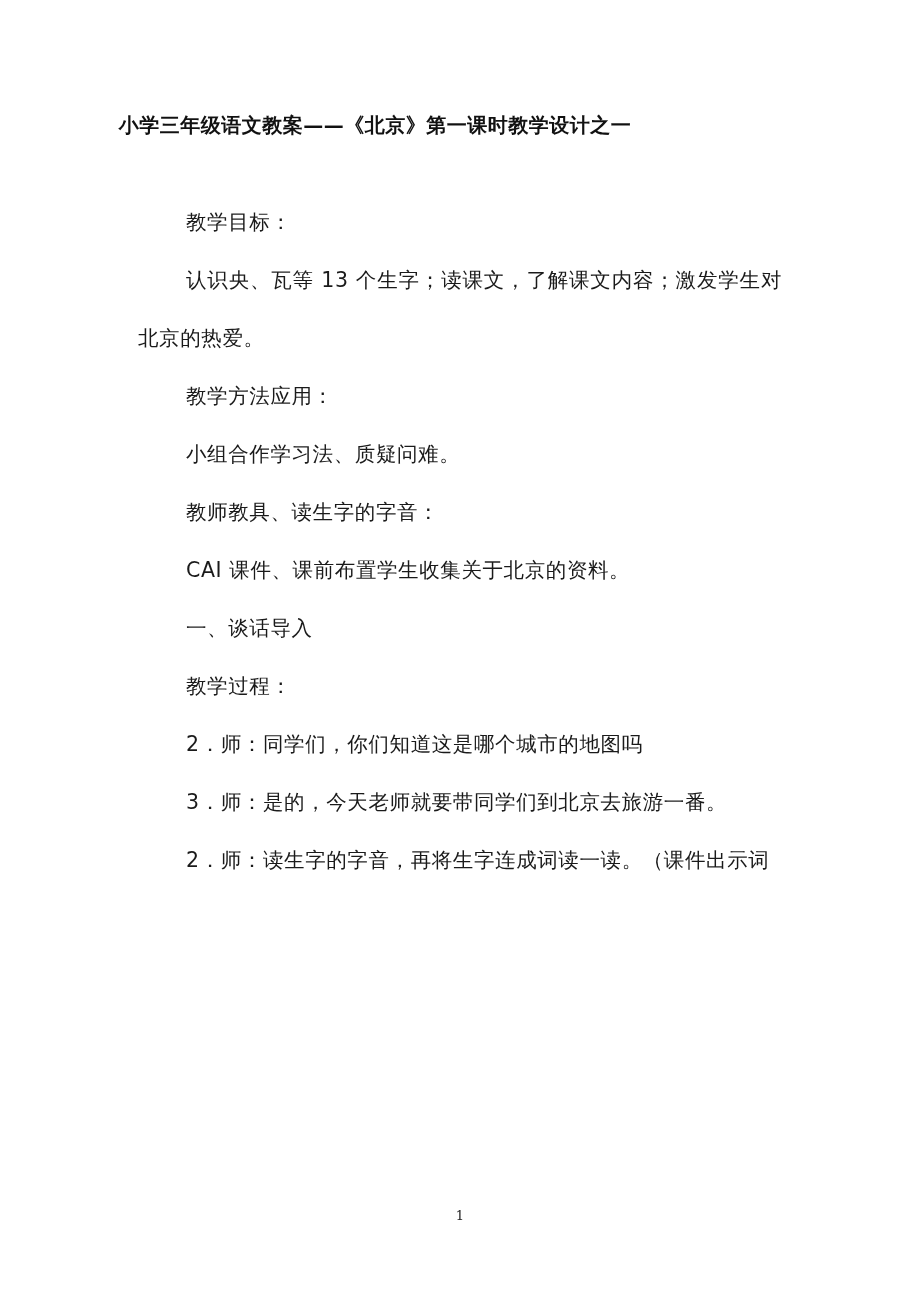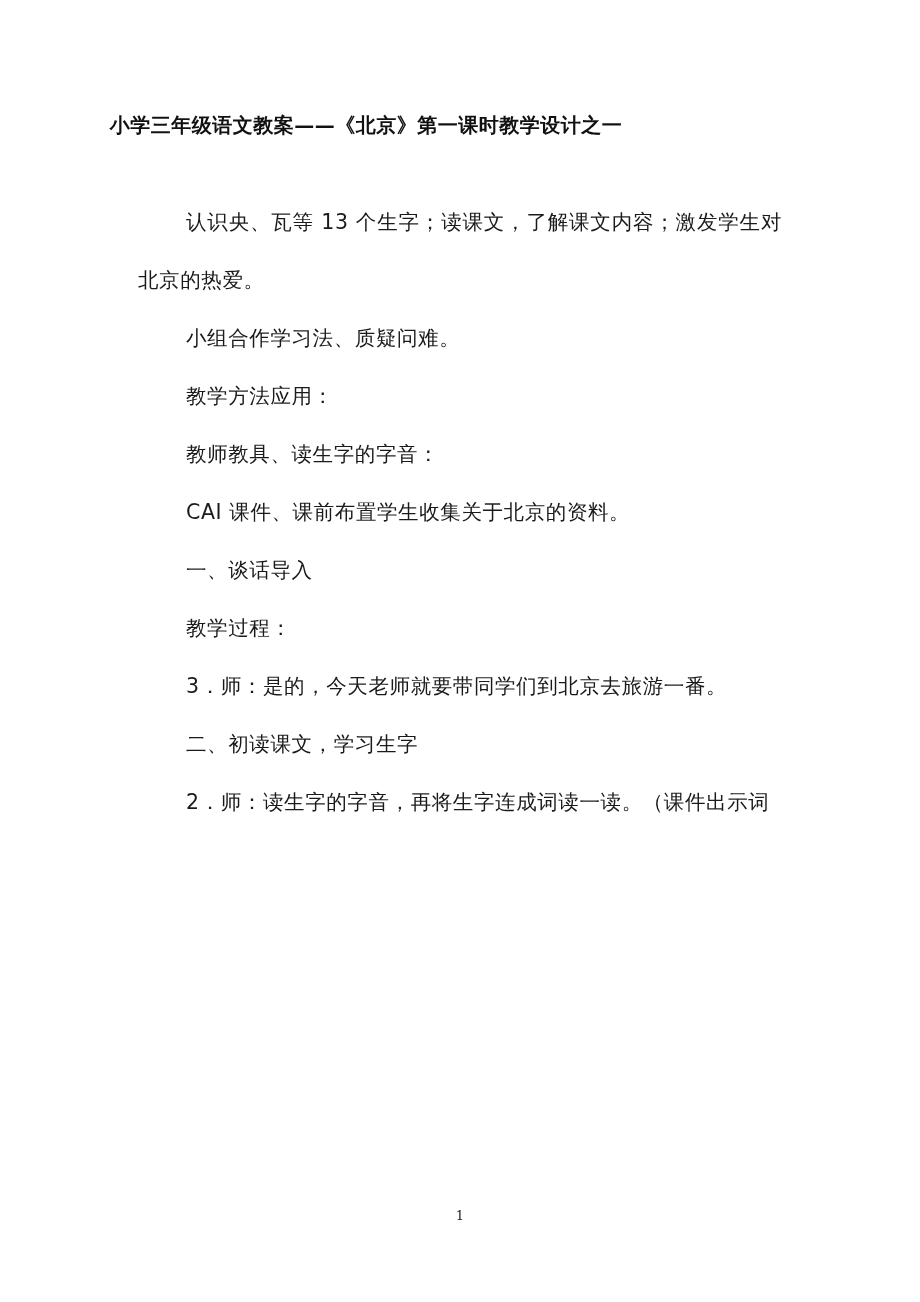--- a/index.html
+++ b/index.html
@@ -1,39 +1,40 @@
 <!DOCTYPE html>
 <html><head>
   <meta charset="utf-8">
   <style>
     html, body { margin: 0; padding: 0; background: #ffffff; }
     body { width: 920px; height: 1302px; position: relative; overflow: hidden;
       font-family: "DejaVu Sans", "Liberation Sans", sans-serif; color: #1a1a1a; }
     .page { position: absolute; left: 0; top: 0; width: 920px; height: 1302px; background: #fff; }
-    .title { position: absolute; top: 112px; left: 0; width: 732px; text-align: center;
+    .title { position: absolute; top: 112px; left: 9px; width: 732px; text-align: center;
       font-size: 20px; font-weight: bold; letter-spacing: 0.5px; color: #111; }
     .body { position: absolute; left: 138px; width: 644px; top: 193px; }
     .p { font-size: 20.5px; line-height: 58px; margin: 0; text-align: justify; letter-spacing: 0.6px; }
     .ind { text-indent: 48px; }
     .footer { position: absolute; top: 1208px; left: 0; width: 920px; text-align: center;
       font-size: 13px; font-family: "DejaVu Serif", serif; color: #222; }
   </style>
 </head>
 <body>
 
 <div class="page">
   <div class="title">小学三年级语文教案——《北京》第一课时教学设计之一</div>
 
   <div class="body">
+    <p class="p ind">教学目标：</p>
     <p class="p ind">认识央、瓦等 13 个生字；读课文，了解课文内容；激发学生对北京的热爱。</p>
+    <p class="p ind">教学方法应用：</p>
     <p class="p ind">小组合作学习法、质疑问难。</p>
-    <p class="p ind">教学方法应用：</p>
     <p class="p ind">教师教具、读生字的字音：</p>
     <p class="p ind">CAI 课件、课前布置学生收集关于北京的资料。</p>
     <p class="p ind">一、谈话导入</p>
     <p class="p ind">教学过程：</p>
+    <p class="p ind">2．师：同学们，你们知道这是哪个城市的地图吗</p>
     <p class="p ind">3．师：是的，今天老师就要带同学们到北京去旅游一番。</p>
-    <p class="p ind">二、初读课文，学习生字</p>
     <p class="p ind">2．师：读生字的字音，再将生字连成词读一读。（课件出示词</p>
   </div>
 
   <div class="footer">1</div>
 </div>
 
 </body></html>

